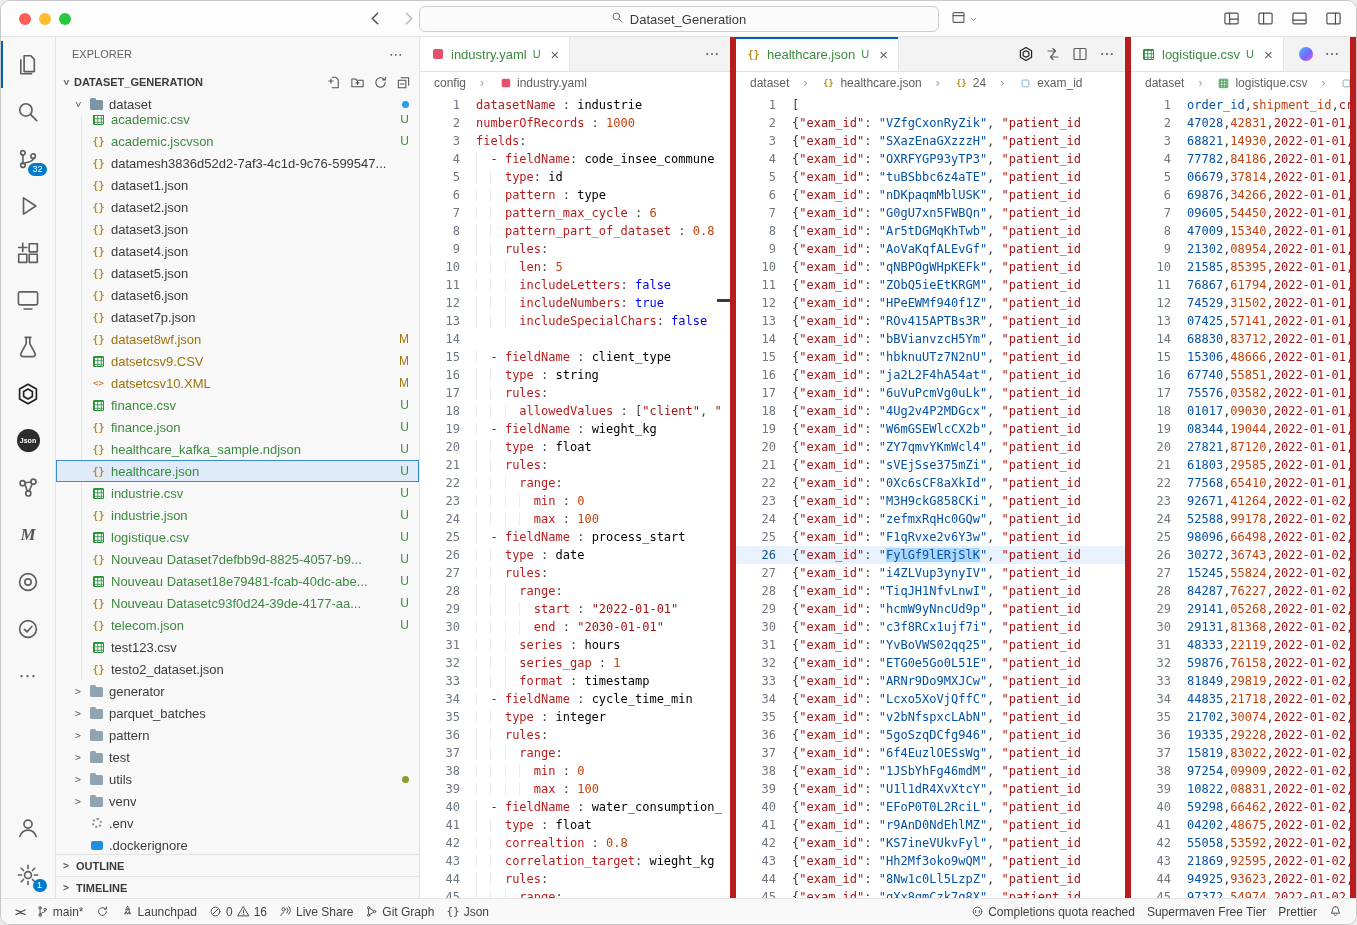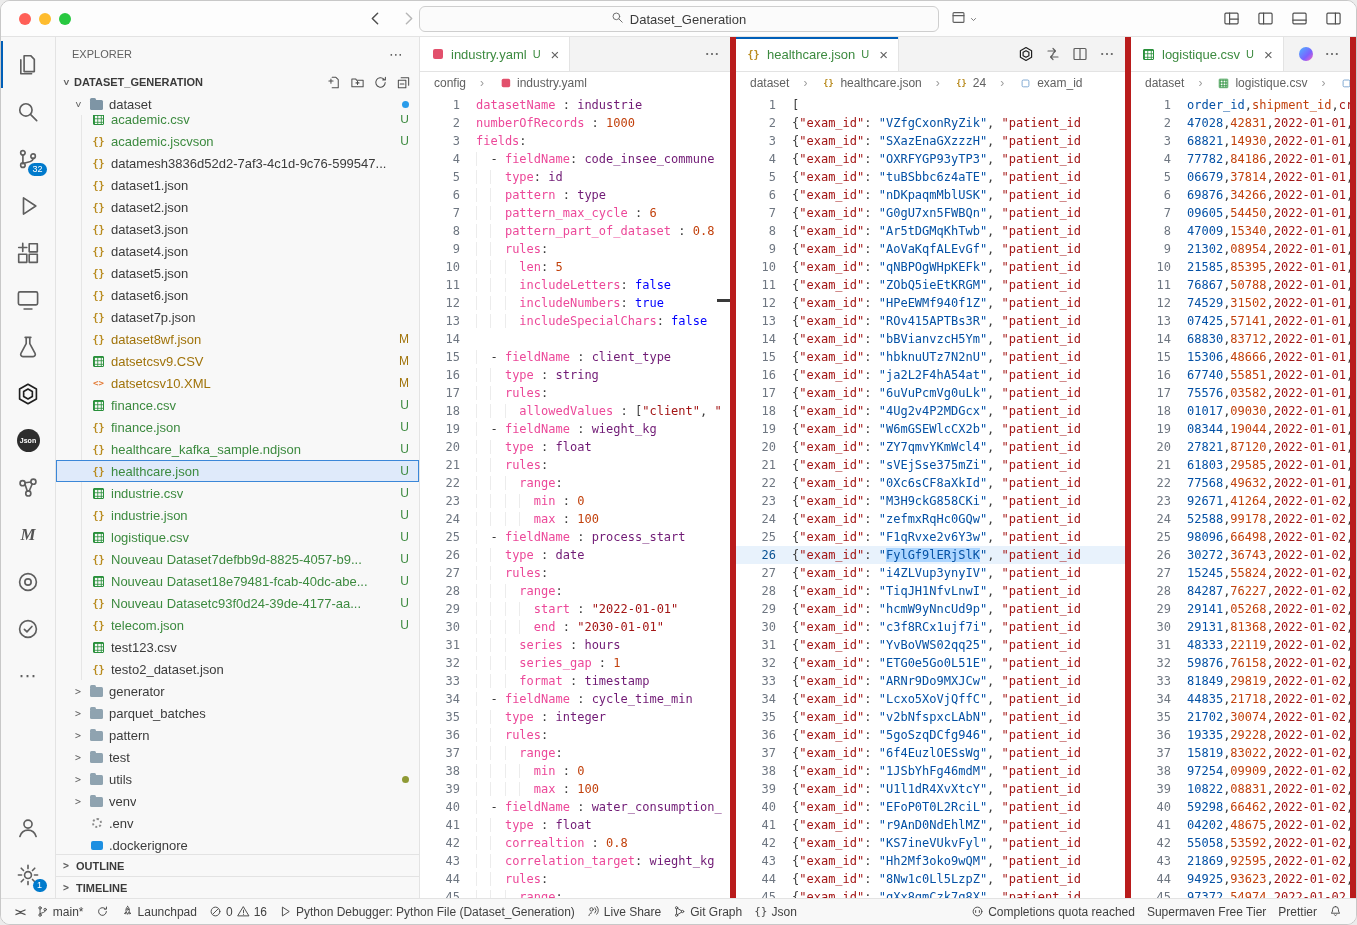--- a/index.html
+++ b/index.html
@@ -92,22 +92,22 @@
 .code{flex:1;overflow:hidden;position:relative;font-family:"DejaVu Sans Mono","Liberation Mono",monospace;font-size:12px;line-height:18px;padding-top:2px;background:#fff}
 .cl{display:flex;height:18px;white-space:pre}
 .cl .ln{width:40px;flex:none;text-align:right;color:#6e7681;user-select:none}
 .cl .ct{padding-left:16px}
 .cl.active{background:#e8f2fc}
 .cl.active .ln{color:#0b5394}
 .sel{background:#add6ff}
 .g1 .code::after{content:"";position:absolute;right:0;top:205px;width:13px;height:3px;background:#3a3a3a}
 
 
-.tk-key{color:#ec4899}
-.tk-val{color:#701a75}
+.tk-key{color:#b91c1c}
+.tk-val{color:#000000}
 .tk-num{color:#c2410c}
 .tk-bool{color:#0000ff}
 .tk-str{color:#a31515}
 .tk-pun{color:#3b3b3b}
 .tk-jkey{color:#a31515}
 .tk-jstr{color:#0451a5}
 .csv-c0{color:#0451a5}
 .csv-c1{color:#c2410c}
 .csv-c2{color:#a31515}
 .csv-c3{color:#1c7d8a}
@@ -759,32 +759,32 @@
             <div class="cl"><span class="ln">1</span><span class="ct"><span class="csv-c0">order_id</span><span class="tk-pun">,</span><span class="csv-c1">shipment_id</span><span class="tk-pun">,</span><span class="csv-c2">crea</span></span></div>
             <div class="cl"><span class="ln">2</span><span class="ct"><span class="csv-c0">47028</span><span class="tk-pun">,</span><span class="csv-c1">42831</span><span class="tk-pun">,</span><span class="csv-c2">2022-01-01</span><span class="tk-pun">,</span><span class="csv-c3">L</span></span></div>
             <div class="cl"><span class="ln">3</span><span class="ct"><span class="csv-c0">68821</span><span class="tk-pun">,</span><span class="csv-c1">14930</span><span class="tk-pun">,</span><span class="csv-c2">2022-01-01</span><span class="tk-pun">,</span><span class="csv-c3">E</span></span></div>
             <div class="cl"><span class="ln">4</span><span class="ct"><span class="csv-c0">77782</span><span class="tk-pun">,</span><span class="csv-c1">84186</span><span class="tk-pun">,</span><span class="csv-c2">2022-01-01</span><span class="tk-pun">,</span><span class="csv-c3">L</span></span></div>
             <div class="cl"><span class="ln">5</span><span class="ct"><span class="csv-c0">06679</span><span class="tk-pun">,</span><span class="csv-c1">37814</span><span class="tk-pun">,</span><span class="csv-c2">2022-01-01</span><span class="tk-pun">,</span><span class="csv-c3">L</span></span></div>
             <div class="cl"><span class="ln">6</span><span class="ct"><span class="csv-c0">69876</span><span class="tk-pun">,</span><span class="csv-c1">34266</span><span class="tk-pun">,</span><span class="csv-c2">2022-01-01</span><span class="tk-pun">,</span><span class="csv-c3">J</span></span></div>
             <div class="cl"><span class="ln">7</span><span class="ct"><span class="csv-c0">09605</span><span class="tk-pun">,</span><span class="csv-c1">54450</span><span class="tk-pun">,</span><span class="csv-c2">2022-01-01</span><span class="tk-pun">,</span><span class="csv-c3">A</span></span></div>
             <div class="cl"><span class="ln">8</span><span class="ct"><span class="csv-c0">47009</span><span class="tk-pun">,</span><span class="csv-c1">15340</span><span class="tk-pun">,</span><span class="csv-c2">2022-01-01</span><span class="tk-pun">,</span><span class="csv-c3">N</span></span></div>
             <div class="cl"><span class="ln">9</span><span class="ct"><span class="csv-c0">21302</span><span class="tk-pun">,</span><span class="csv-c1">08954</span><span class="tk-pun">,</span><span class="csv-c2">2022-01-01</span><span class="tk-pun">,</span><span class="csv-c3">T</span></span></div>
             <div class="cl"><span class="ln">10</span><span class="ct"><span class="csv-c0">21585</span><span class="tk-pun">,</span><span class="csv-c1">85395</span><span class="tk-pun">,</span><span class="csv-c2">2022-01-01</span><span class="tk-pun">,</span><span class="csv-c3">M</span></span></div>
-            <div class="cl"><span class="ln">11</span><span class="ct"><span class="csv-c0">76867</span><span class="tk-pun">,</span><span class="csv-c1">50788</span><span class="tk-pun">,</span><span class="csv-c2">2022-01-01</span><span class="tk-pun">,</span><span class="csv-c3">E</span></span></div>
+            <div class="cl"><span class="ln">11</span><span class="ct"><span class="csv-c0">76867</span><span class="tk-pun">,</span><span class="csv-c1">61794</span><span class="tk-pun">,</span><span class="csv-c2">2022-01-01</span><span class="tk-pun">,</span><span class="csv-c3">E</span></span></div>
             <div class="cl"><span class="ln">12</span><span class="ct"><span class="csv-c0">74529</span><span class="tk-pun">,</span><span class="csv-c1">31502</span><span class="tk-pun">,</span><span class="csv-c2">2022-01-01</span><span class="tk-pun">,</span><span class="csv-c3">Y</span></span></div>
             <div class="cl"><span class="ln">13</span><span class="ct"><span class="csv-c0">07425</span><span class="tk-pun">,</span><span class="csv-c1">57141</span><span class="tk-pun">,</span><span class="csv-c2">2022-01-01</span><span class="tk-pun">,</span><span class="csv-c3">S</span></span></div>
             <div class="cl"><span class="ln">14</span><span class="ct"><span class="csv-c0">68830</span><span class="tk-pun">,</span><span class="csv-c1">83712</span><span class="tk-pun">,</span><span class="csv-c2">2022-01-01</span><span class="tk-pun">,</span><span class="csv-c3">T</span></span></div>
             <div class="cl"><span class="ln">15</span><span class="ct"><span class="csv-c0">15306</span><span class="tk-pun">,</span><span class="csv-c1">48666</span><span class="tk-pun">,</span><span class="csv-c2">2022-01-01</span><span class="tk-pun">,</span><span class="csv-c3">A</span></span></div>
             <div class="cl"><span class="ln">16</span><span class="ct"><span class="csv-c0">67740</span><span class="tk-pun">,</span><span class="csv-c1">55851</span><span class="tk-pun">,</span><span class="csv-c2">2022-01-01</span><span class="tk-pun">,</span><span class="csv-c3">B</span></span></div>
             <div class="cl"><span class="ln">17</span><span class="ct"><span class="csv-c0">75576</span><span class="tk-pun">,</span><span class="csv-c1">03582</span><span class="tk-pun">,</span><span class="csv-c2">2022-01-01</span><span class="tk-pun">,</span><span class="csv-c3">W</span></span></div>
             <div class="cl"><span class="ln">18</span><span class="ct"><span class="csv-c0">01017</span><span class="tk-pun">,</span><span class="csv-c1">09030</span><span class="tk-pun">,</span><span class="csv-c2">2022-01-01</span><span class="tk-pun">,</span><span class="csv-c3">H</span></span></div>
             <div class="cl"><span class="ln">19</span><span class="ct"><span class="csv-c0">08344</span><span class="tk-pun">,</span><span class="csv-c1">19044</span><span class="tk-pun">,</span><span class="csv-c2">2022-01-01</span><span class="tk-pun">,</span><span class="csv-c3">W</span></span></div>
             <div class="cl"><span class="ln">20</span><span class="ct"><span class="csv-c0">27821</span><span class="tk-pun">,</span><span class="csv-c1">87120</span><span class="tk-pun">,</span><span class="csv-c2">2022-01-01</span><span class="tk-pun">,</span><span class="csv-c3">N</span></span></div>
             <div class="cl"><span class="ln">21</span><span class="ct"><span class="csv-c0">61803</span><span class="tk-pun">,</span><span class="csv-c1">29585</span><span class="tk-pun">,</span><span class="csv-c2">2022-01-01</span><span class="tk-pun">,</span><span class="csv-c3">P</span></span></div>
-            <div class="cl"><span class="ln">22</span><span class="ct"><span class="csv-c0">77568</span><span class="tk-pun">,</span><span class="csv-c1">49632</span><span class="tk-pun">,</span><span class="csv-c2">2022-01-01</span><span class="tk-pun">,</span><span class="csv-c3">W</span></span></div>
+            <div class="cl"><span class="ln">22</span><span class="ct"><span class="csv-c0">77568</span><span class="tk-pun">,</span><span class="csv-c1">65410</span><span class="tk-pun">,</span><span class="csv-c2">2022-01-01</span><span class="tk-pun">,</span><span class="csv-c3">W</span></span></div>
             <div class="cl"><span class="ln">23</span><span class="ct"><span class="csv-c0">92671</span><span class="tk-pun">,</span><span class="csv-c1">41264</span><span class="tk-pun">,</span><span class="csv-c2">2022-01-02</span><span class="tk-pun">,</span><span class="csv-c3">L</span></span></div>
             <div class="cl"><span class="ln">24</span><span class="ct"><span class="csv-c0">52588</span><span class="tk-pun">,</span><span class="csv-c1">99178</span><span class="tk-pun">,</span><span class="csv-c2">2022-01-02</span><span class="tk-pun">,</span><span class="csv-c3">L</span></span></div>
             <div class="cl"><span class="ln">25</span><span class="ct"><span class="csv-c0">98096</span><span class="tk-pun">,</span><span class="csv-c1">66498</span><span class="tk-pun">,</span><span class="csv-c2">2022-01-02</span><span class="tk-pun">,</span><span class="csv-c3">S</span></span></div>
             <div class="cl"><span class="ln">26</span><span class="ct"><span class="csv-c0">30272</span><span class="tk-pun">,</span><span class="csv-c1">36743</span><span class="tk-pun">,</span><span class="csv-c2">2022-01-02</span><span class="tk-pun">,</span><span class="csv-c3">G</span></span></div>
             <div class="cl"><span class="ln">27</span><span class="ct"><span class="csv-c0">15245</span><span class="tk-pun">,</span><span class="csv-c1">55824</span><span class="tk-pun">,</span><span class="csv-c2">2022-01-02</span><span class="tk-pun">,</span><span class="csv-c3">N</span></span></div>
             <div class="cl"><span class="ln">28</span><span class="ct"><span class="csv-c0">84287</span><span class="tk-pun">,</span><span class="csv-c1">76227</span><span class="tk-pun">,</span><span class="csv-c2">2022-01-02</span><span class="tk-pun">,</span><span class="csv-c3">P</span></span></div>
             <div class="cl"><span class="ln">29</span><span class="ct"><span class="csv-c0">29141</span><span class="tk-pun">,</span><span class="csv-c1">05268</span><span class="tk-pun">,</span><span class="csv-c2">2022-01-02</span><span class="tk-pun">,</span><span class="csv-c3">W</span></span></div>
             <div class="cl"><span class="ln">30</span><span class="ct"><span class="csv-c0">29131</span><span class="tk-pun">,</span><span class="csv-c1">81368</span><span class="tk-pun">,</span><span class="csv-c2">2022-01-02</span><span class="tk-pun">,</span><span class="csv-c3">R</span></span></div>
             <div class="cl"><span class="ln">31</span><span class="ct"><span class="csv-c0">48333</span><span class="tk-pun">,</span><span class="csv-c1">22119</span><span class="tk-pun">,</span><span class="csv-c2">2022-01-02</span><span class="tk-pun">,</span><span class="csv-c3">W</span></span></div>
             <div class="cl"><span class="ln">32</span><span class="ct"><span class="csv-c0">59876</span><span class="tk-pun">,</span><span class="csv-c1">76158</span><span class="tk-pun">,</span><span class="csv-c2">2022-01-02</span><span class="tk-pun">,</span><span class="csv-c3">L</span></span></div>
@@ -850,28 +850,20 @@
           <svg width="13" height="13" viewBox="0 0 16 16" fill="none" stroke="#4d4d4d" stroke-width="1.2" stroke-linecap="round" stroke-linejoin="round">
             <path d="M8 2.4L14.7 13.4H1.3z"></path>
             <path d="M8 6.4v3.2M8 11.4v.2"></path>
           </svg>
         </span>
         <span>16</span>
       </div>
       <div class="sb-item">
         <span style="display:flex">
           <svg width="13" height="13" viewBox="0 0 16 16" fill="none" stroke="#4d4d4d" stroke-width="1.2" stroke-linecap="round" stroke-linejoin="round">
-            <path d="M4.6 2.8l8 5.2-8 5.2z"></path>
-          </svg>
-        </span>
-        <span>Python Debugger: Python File (Dataset_Generation)</span>
-      </div>
-      <div class="sb-item">
-        <span style="display:flex">
-          <svg width="13" height="13" viewBox="0 0 16 16" fill="none" stroke="#4d4d4d" stroke-width="1.2" stroke-linecap="round" stroke-linejoin="round">
             <circle cx="5.6" cy="5.4" r="2.1"></circle>
             <path d="M2.4 13c.6-2.3 1.9-3.4 3.2-3.4M9.8 3.4a4.6 4.6 0 0 1 0 6.4M12 1.8a7.4 7.4 0 0 1 0 9.6"></path>
           </svg>
         </span>
         <span>Live Share</span>
       </div>
       <div class="sb-item">
         <span style="display:flex">
           <svg width="13" height="13" viewBox="0 0 16 16" fill="none" stroke="#4d4d4d" stroke-width="1.2" stroke-linecap="round" stroke-linejoin="round">
             <circle cx="4.4" cy="3.4" r="1.4"></circle>

